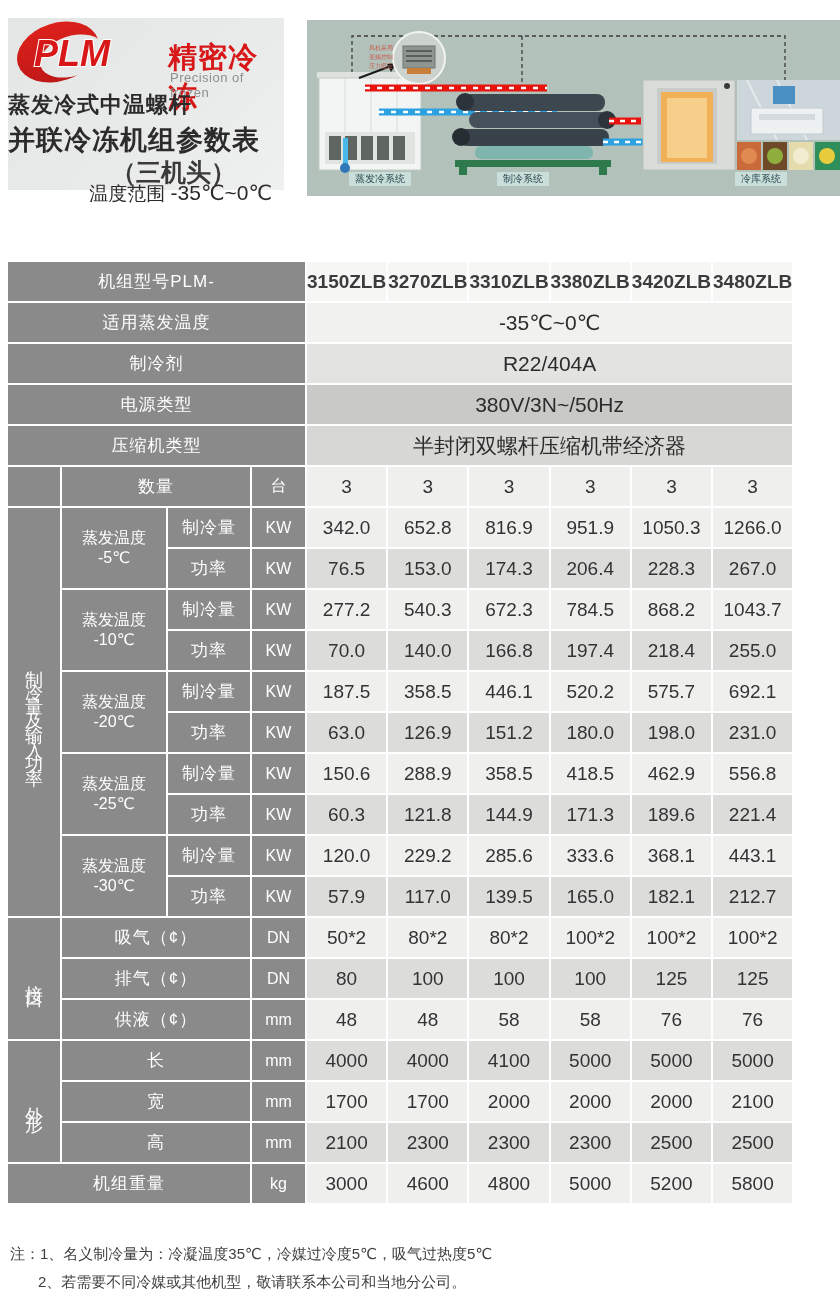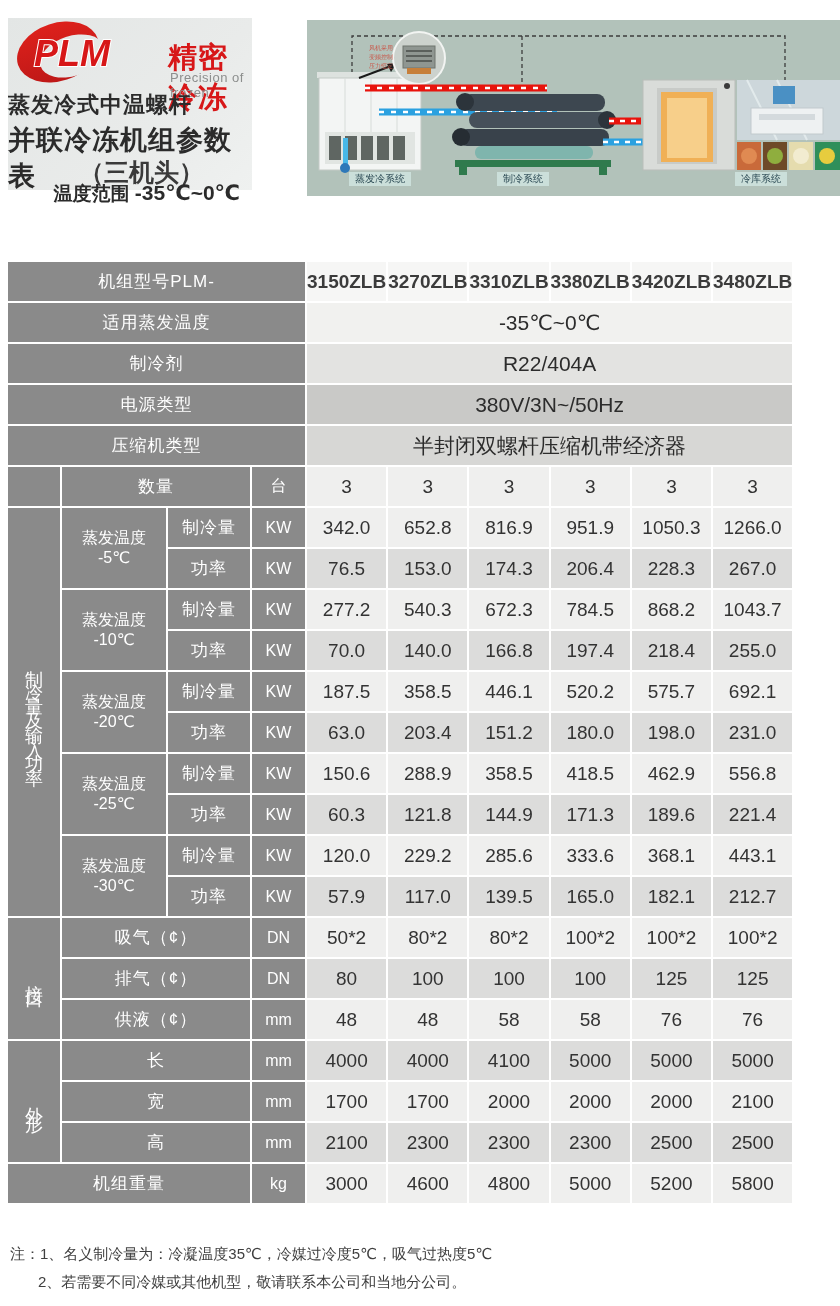--- a/index.html
+++ b/index.html
@@ -1,27 +1,27 @@
 <!DOCTYPE html>
 <html><head>
 <meta charset="utf-8">
 <style>
   html,body{margin:0;padding:0;background:#fff;}
   .page{position:relative;width:840px;height:1306px;background:#fff;overflow:hidden;
         font-family:"Liberation Sans","DejaVu Sans",sans-serif;}
   
-  .brand-panel{position:absolute;left:8px;top:18px;width:244px;height:172px;
+  .brand-panel{position:absolute;left:8px;top:18px;width:276px;height:172px;
     background:linear-gradient(135deg,#e3e6e5 0%,#e9ebea 60%,#eff1f0 100%);}
   .logo-wrap{position:absolute;left:2px;top:-6px;width:296px;height:72px;}
   .logo-cn{position:absolute;left:160px;top:20px;font-size:29px;font-weight:bold;color:#d71718;letter-spacing:1px;}
   .logo-en{position:absolute;left:162px;top:52px;font-size:13px;color:#8d8f8e;letter-spacing:.5px;}
   .title1{position:absolute;left:0;top:72px;width:100%;font-size:22px;font-weight:bold;color:#2b2b2b;letter-spacing:1px;}
   .title2{position:absolute;left:0;top:104px;width:100%;font-size:27px;font-weight:bold;color:#2b2b2b;letter-spacing:1px;}
   .title3{position:absolute;right:48px;top:138px;font-size:25px;font-weight:bold;color:#3a3a3a;}
-  .temp-line{position:absolute;right:12px;top:163px;font-size:19px;font-weight:bold;color:#2b2b2b;}
+  .temp-line{position:absolute;right:12px;top:163px;font-size:19px;font-weight:normal;color:#2b2b2b;}
   .temp-line .rng{font-size:21px;}
   
   .hero{position:absolute;left:307px;top:20px;width:533px;height:176px;background:#b2c2ba;}
   .hero svg{position:absolute;left:0;top:0;}
   .cap{position:absolute;top:152px;background:rgba(205,226,220,.92);color:#2c4a54;
        font-size:10px;line-height:14px;padding:0 6px;white-space:nowrap;}
   .inset-note{position:absolute;left:62px;top:24px;width:28px;font-size:6px;line-height:1.5;color:#c9574a;}
   
   .spec-table{position:absolute;left:8px;top:262px;width:760px;display:grid;
     grid-template-columns:52px 104px 82px 53px repeat(6,1fr);
@@ -244,21 +244,21 @@
     <div class="unit">KW</div>
     <div class="dc">187.5</div>
       <div class="dc">358.5</div>
       <div class="dc">446.1</div>
       <div class="dc">520.2</div>
       <div class="dc">575.7</div>
       <div class="dc">692.1</div>
     <div class="gl">功率</div>
     <div class="unit">KW</div>
     <div class="dd">63.0</div>
-      <div class="dd">203.4</div>
+      <div class="dd">126.9</div>
       <div class="dd">151.2</div>
       <div class="dd">180.0</div>
       <div class="dd">198.0</div>
       <div class="dd">231.0</div>
 
     <div class="tl">
       <span>蒸发温度</span>
       <span>-25℃</span>
     </div>
     <div class="gl">制冷量</div>

